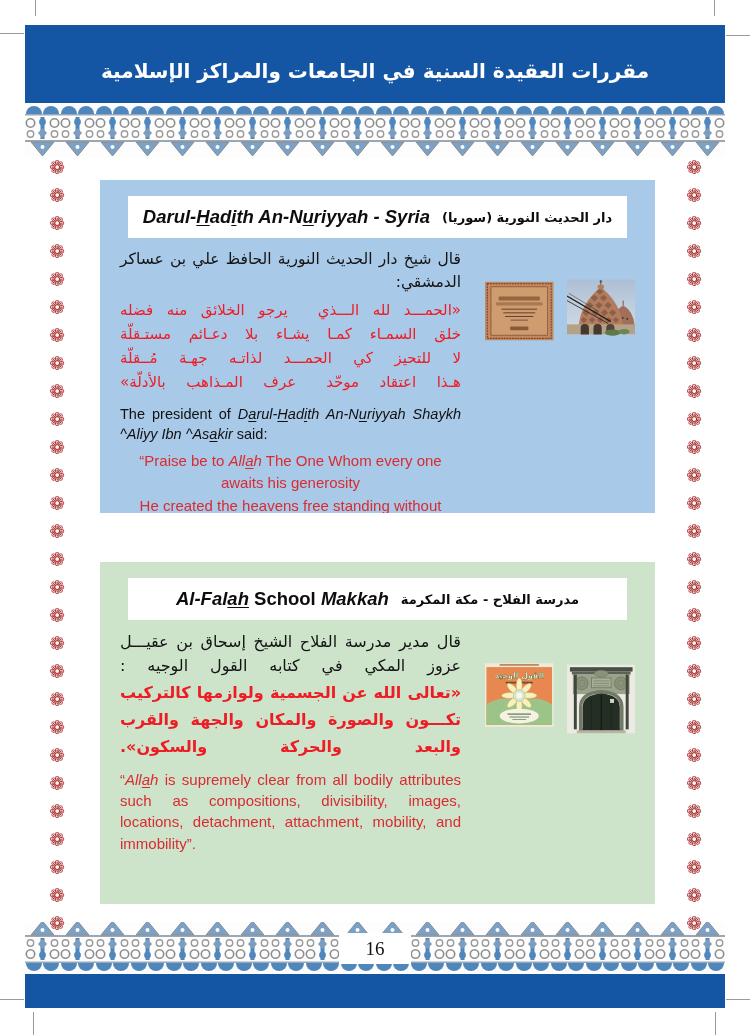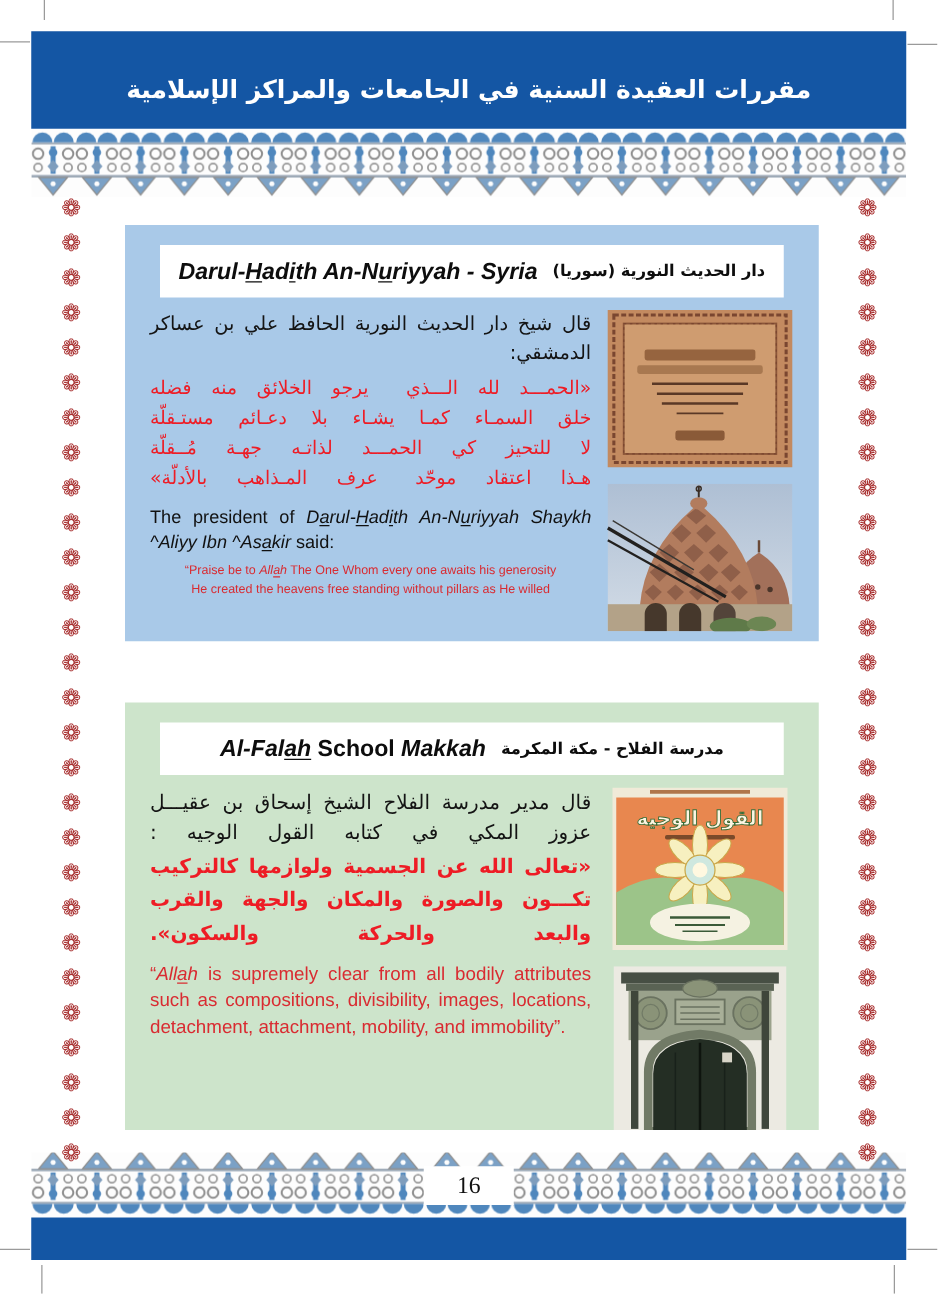--- a/index.html
+++ b/index.html
@@ -33,36 +33,36 @@
   .panel{position:absolute;left:100px;width:555px;padding:13px 20px;overflow:hidden}
   .panel.one{top:180px;height:333px;background:var(--panel-blue)}
   .panel.two{top:562px;height:342px;background:var(--panel-green)}
 
   .title-box{background:#fff;height:42px;margin:3px 8px 10px;display:flex;
     align-items:center;justify-content:center;gap:12px}
   .title-en{font-weight:bold;font-size:18.5px;color:#0d0d0d;white-space:nowrap}
   .title-ar{font-weight:bold;font-size:13px;color:#0d0d0d;direction:rtl;
     font-family:"DejaVu Sans",sans-serif;white-space:nowrap}
 
-  .pbody{display:flex;gap:12px}
+  .pbody{display:flex;gap:24px}
   .txt{flex:1;min-width:0}
-  .imgs{width:150px;flex:none;display:flex;flex-direction:column;gap:13px}
+  .imgs{width:150px;flex:none;display:flex;flex-direction:row;gap:13px}
   .imgs svg{display:block;width:100%}
 
   .ar-black{direction:rtl;font-family:"DejaVu Sans",sans-serif;color:#141414;
     font-size:15.5px;line-height:1.5;text-align:justify;text-align-last:justify}
   .poem{margin-top:3px}
   .poem-line{direction:rtl;font-family:"DejaVu Sans",sans-serif;color:var(--arabic-red);
     font-size:15px;line-height:1.62;text-align:justify;text-align-last:justify;
     white-space:pre-wrap;font-weight:normal}
   .ar-red{direction:rtl;font-family:"DejaVu Sans",sans-serif;color:var(--arabic-red);
     font-size:16px;line-height:1.68;text-align:justify;text-align-last:justify;
     font-weight:bold;margin-top:2px}
   .en-black{color:#111;font-size:14.5px;line-height:1.4;text-align:justify;margin-top:9px}
-  .en-red-c{color:var(--english-red);font-size:10px;line-height:1.48;
+  .en-red-c{color:var(--english-red);font-size:15px;line-height:1.48;
     text-align:center;margin-top:6px}
   .en-red-j{color:var(--english-red);font-size:15px;line-height:1.42;
     text-align:justify;margin-top:8px}
   u{text-underline-offset:2px}
 
   .pagenum-box{position:absolute;left:339px;top:933px;width:72px;height:31px;
     background:#fff;display:flex;align-items:center;justify-content:center;
     font-size:19px;color:#111;font-family:"Liberation Serif",serif}
   .bottom-bar{position:absolute;left:25px;top:974px;width:700px;height:34px;
     background:var(--accent-blue)}

